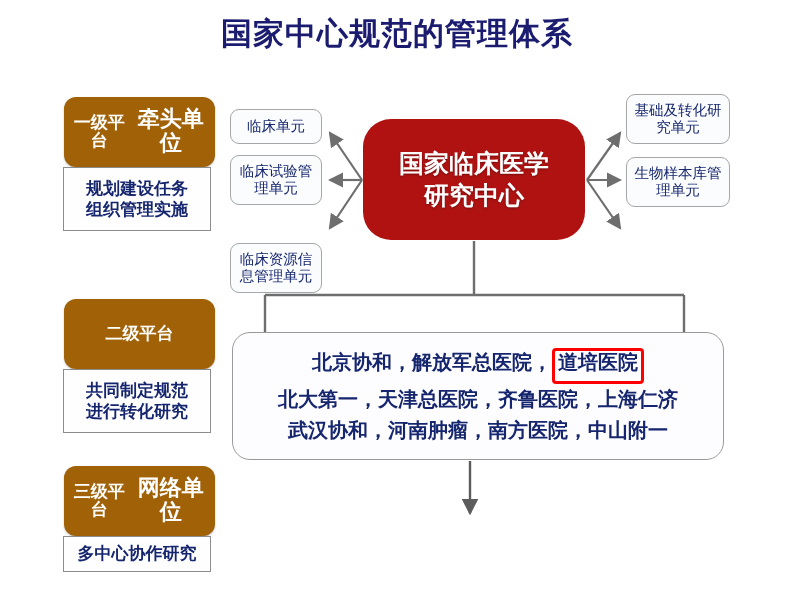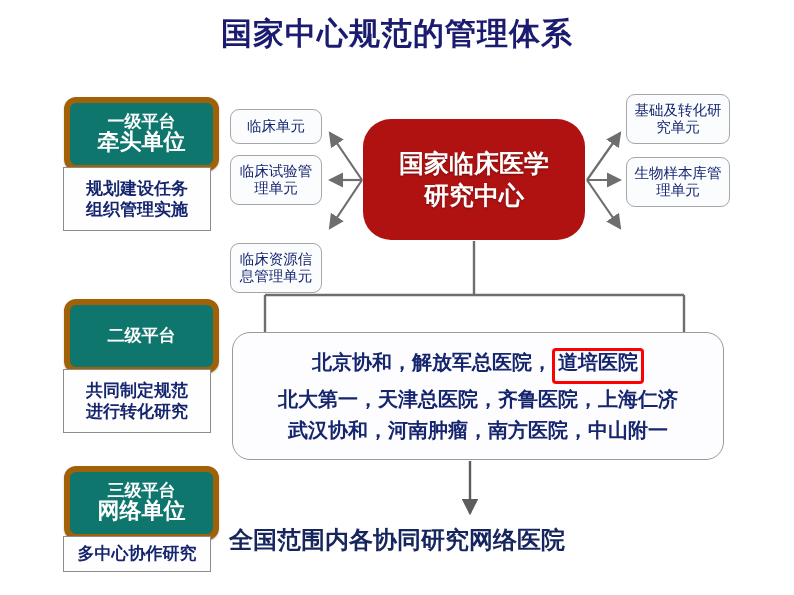--- a/index.html
+++ b/index.html
@@ -26,28 +26,28 @@
     font-size: 31px;
     font-weight: bold;
     color: #1b1b70;
     letter-spacing: 1px;
     line-height: 1.1;
   }
 
   
   .plat-box {
     position: absolute;
-    background: #0f766e;
-    border: 6px solid #a16207;
+    background: #a16207;
+    border: 4px solid #a16207;
     border-radius: 12px;
     box-shadow: 0 1px 2px rgba(0,0,0,0.25);
     color: #ffffff;
     text-align: center;
     display: flex;
-    flex-direction: column;
+    flex-direction: row;
     justify-content: center;
     align-items: center;
     line-height: 1.05;
   }
   .plat-line1 {
     font-size: 17px;
     font-weight: bold;
   }
   .plat-line2 {
     font-size: 22px;
@@ -262,15 +262,14 @@
   </div>
 
   <div id="hospital-box">
     <div class="hl-row">
       <span>北京协和，解放军总医院，</span><span class="highlight-red">道培医院</span>
     </div>
     <div class="hl-row">北大第一，天津总医院，齐鲁医院，上海仁济</div>
     <div class="hl-row">武汉协和，河南肿瘤，南方医院，中山附一</div>
   </div>
 
-  <div id="bottom-caption">全国范围内各协同研究网络医院</div>
 
 </div>
 
 </body></html>

